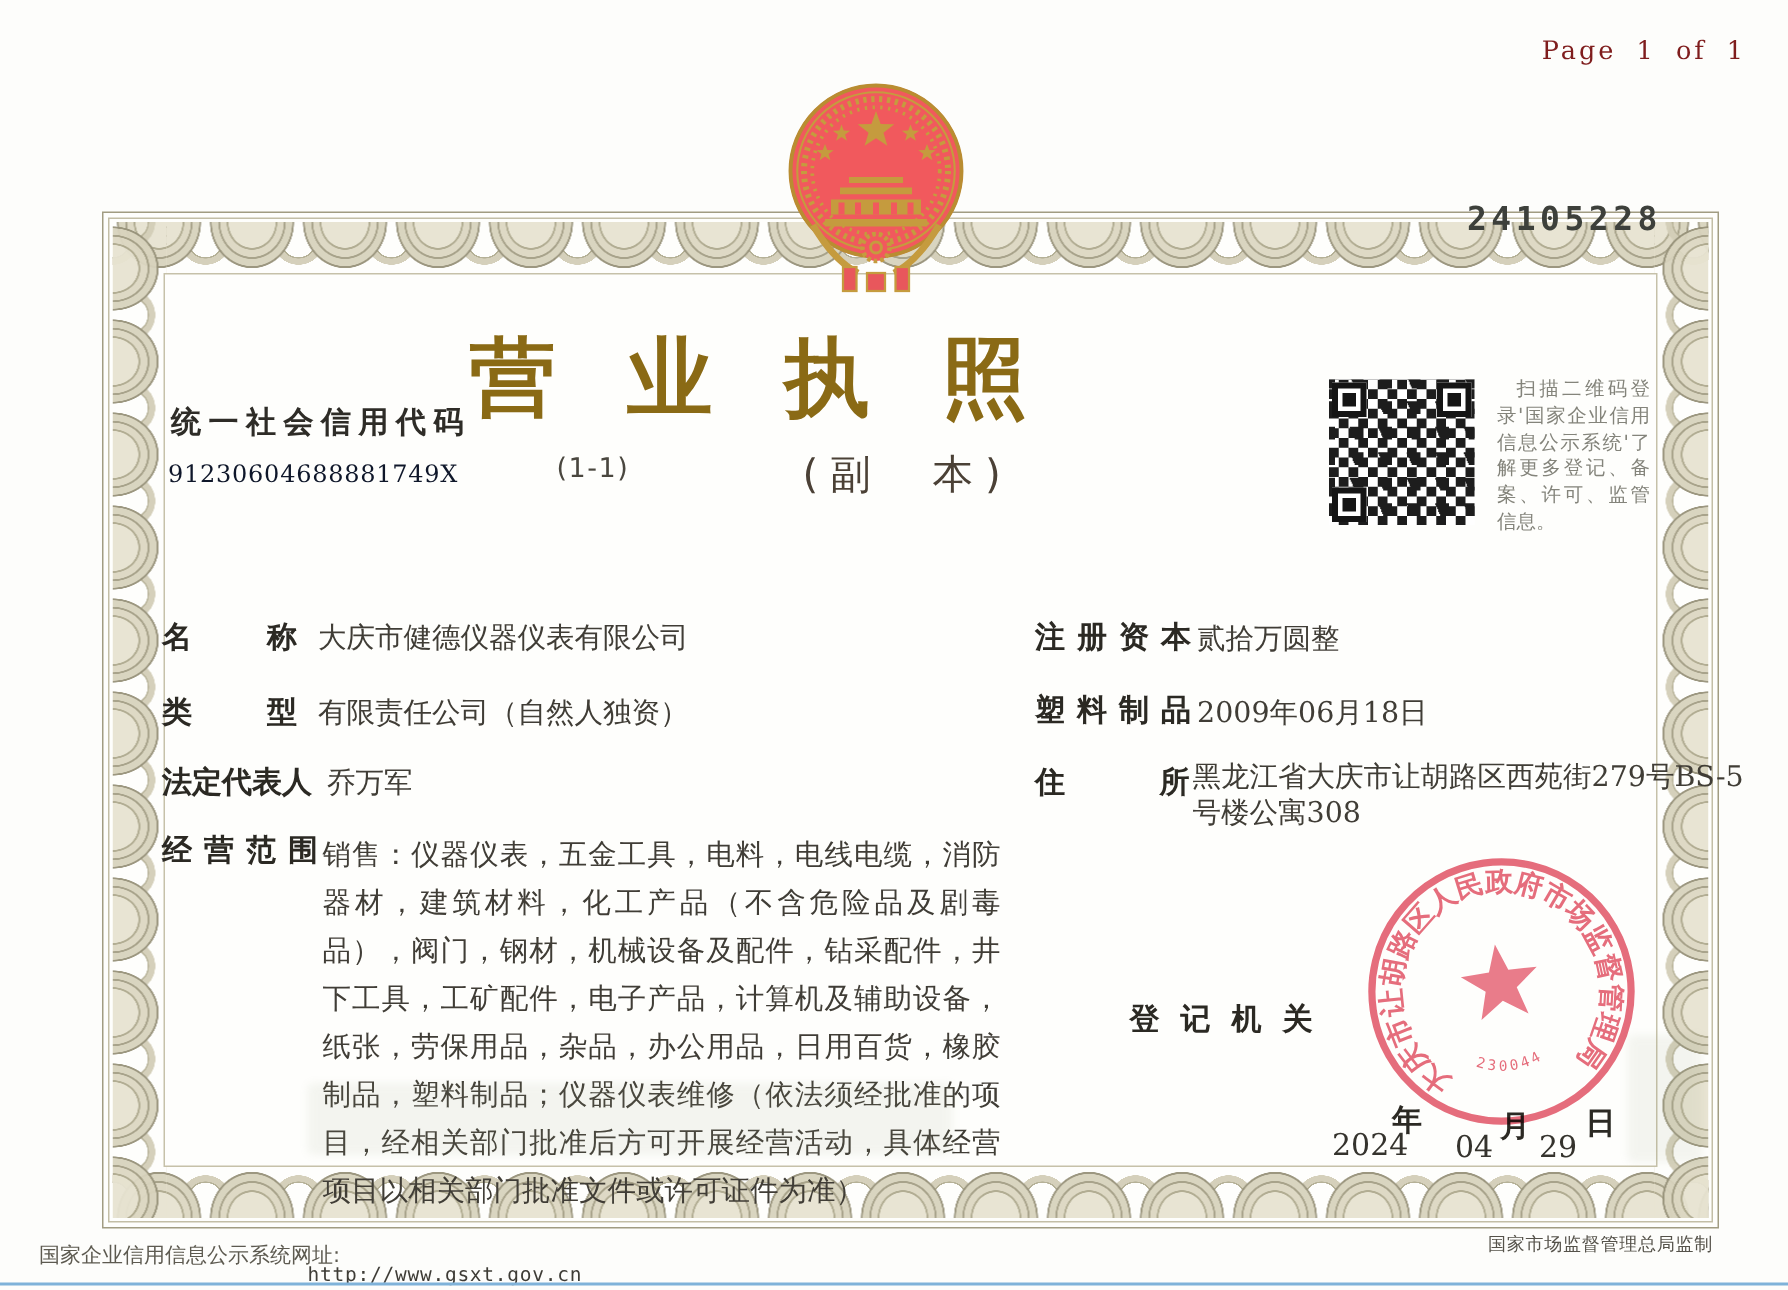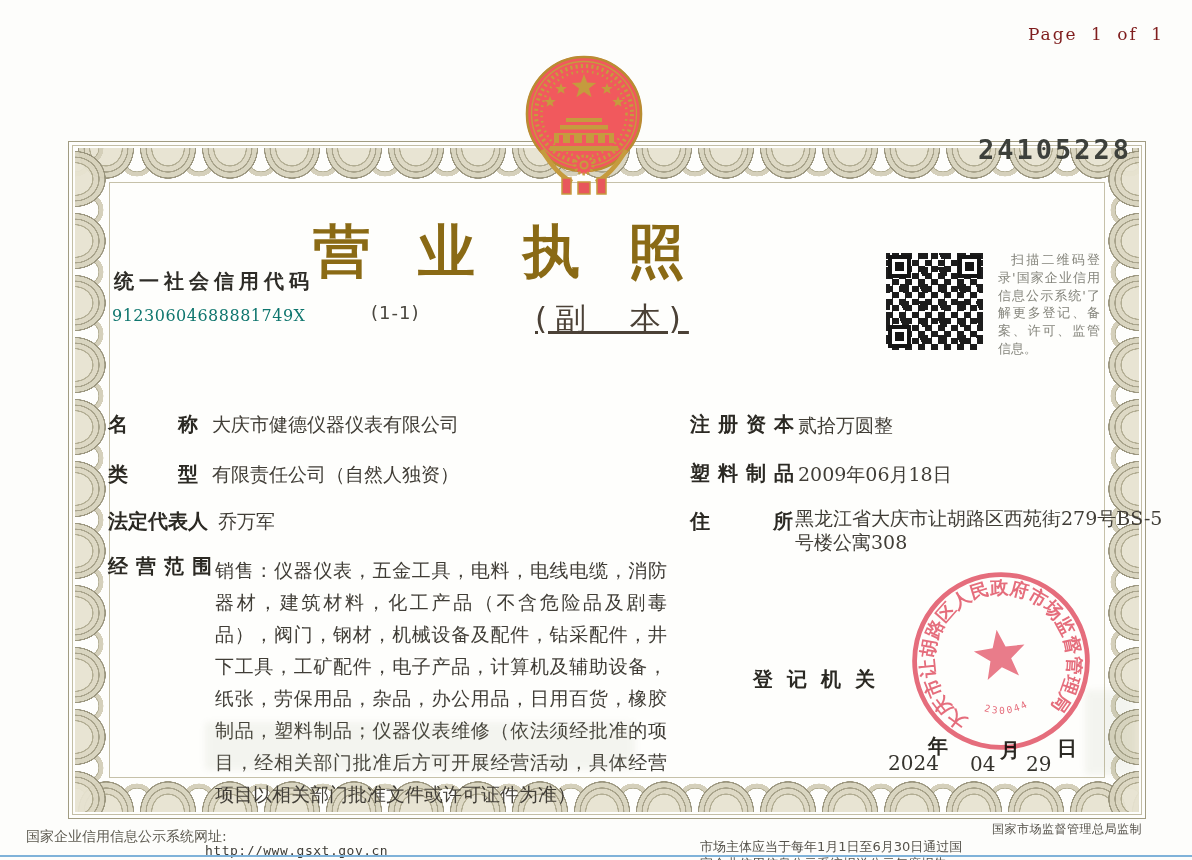--- a/index.html
+++ b/index.html
@@ -52,37 +52,37 @@
   }
   .inner-rule { position:absolute; inset:40px; border:1px solid #c6c1a9; background:#fefefc; }
 
   
   .emblem { position:absolute; left:520px; top:52px; width:128px; height:146px; z-index:4; }
 
   
   .serial {
     position:absolute; left:978px; top:134px; z-index:5;
     font-family:"DejaVu Sans Mono","Liberation Mono",monospace;
-    font-size:27px; font-weight:bold; letter-spacing:3px; color:#3d403b;
+    font-size:22px; font-weight:bold; letter-spacing:3px; color:#3d403b;
   }
 
   
   .title {
     position:absolute; left:0; top:214px; width:1012px; text-align:center; z-index:3;
     font-size:57px; font-weight:bold; color:#8a6a15; letter-spacing:14px; white-space:pre;
   }
   .subtitle {
     position:absolute; left:535px; top:298px; z-index:3;
-    font-size:31px; color:#4b4136; letter-spacing:8px; white-space:pre;text-decoration:underline;
+    font-size:27px; color:#4b4136; letter-spacing:8px; white-space:pre;
   }
   .copy-index { position:absolute; left:371px; top:302px; font-size:18px; color:#4a473f; letter-spacing:1px; }
 
   
   .credit-label { position:absolute; left:114px; top:268px; font-size:20px; font-weight:bold; color:#2e2c27; letter-spacing:5px; }
-  .credit-code  { position:absolute; left:112px; top:306px; font-family:"DejaVu Serif","Liberation Serif",serif; font-size:16px; color:#0f766e; letter-spacing:.5px; }
+  .credit-code  { position:absolute; left:112px; top:306px; font-family:"DejaVu Serif","Liberation Serif",serif; font-size:16px; color:#0f172a; letter-spacing:.5px; }
 
   
   .qr { position:absolute; left:886px; top:253px; width:97px; height:97px; z-index:4;
     background:
       repeating-conic-gradient(#1d1d1d 0% 25%, rgba(0,0,0,0) 0% 50%) 0 0 / 13px 13px,
       repeating-conic-gradient(rgba(0,0,0,0) 0% 25%, #1d1d1d 0% 43%, rgba(0,0,0,0) 0% 100%) 4px 6px / 19px 17px,
       #fff;
   }
   .qr-finder { position:absolute; width:23px; height:23px; border:4px solid #151515; background:#fff; }
   .qr-finder::after { content:""; position:absolute; inset:3px; background:#151515; }
@@ -224,20 +224,16 @@
   <div class="date-lbl" style="left:1000px; top:737px;">月</div>
   <div class="date-val" style="left:970px; top:752px;">04</div>
   <div class="date-lbl" style="left:1057px; top:735px;">日</div>
   <div class="date-val" style="left:1026px; top:752px;">29</div>
 
   <div class="ghost" style="left:205px; top:722px; width:430px; height:48px;"></div>
   <div class="ghost" style="left:1085px; top:690px; width:50px; height:85px;"></div>
 
   <div class="f-gsxt-label">国家企业信用信息公示系统网址:</div>
   <div class="f-gsxt-url">http://www.gsxt.gov.cn</div>
-  <div class="f-notice">
-    <div>市场主体应当于每年1月1日至6月30日通过国</div>
-    <div>家企业信用信息公示系统报送公示年度报告</div>
-  </div>
   <div class="f-producer">国家市场监督管理总局监制</div>
   <div class="f-blue-line"></div>
 
 </div>
 
 </body></html>

